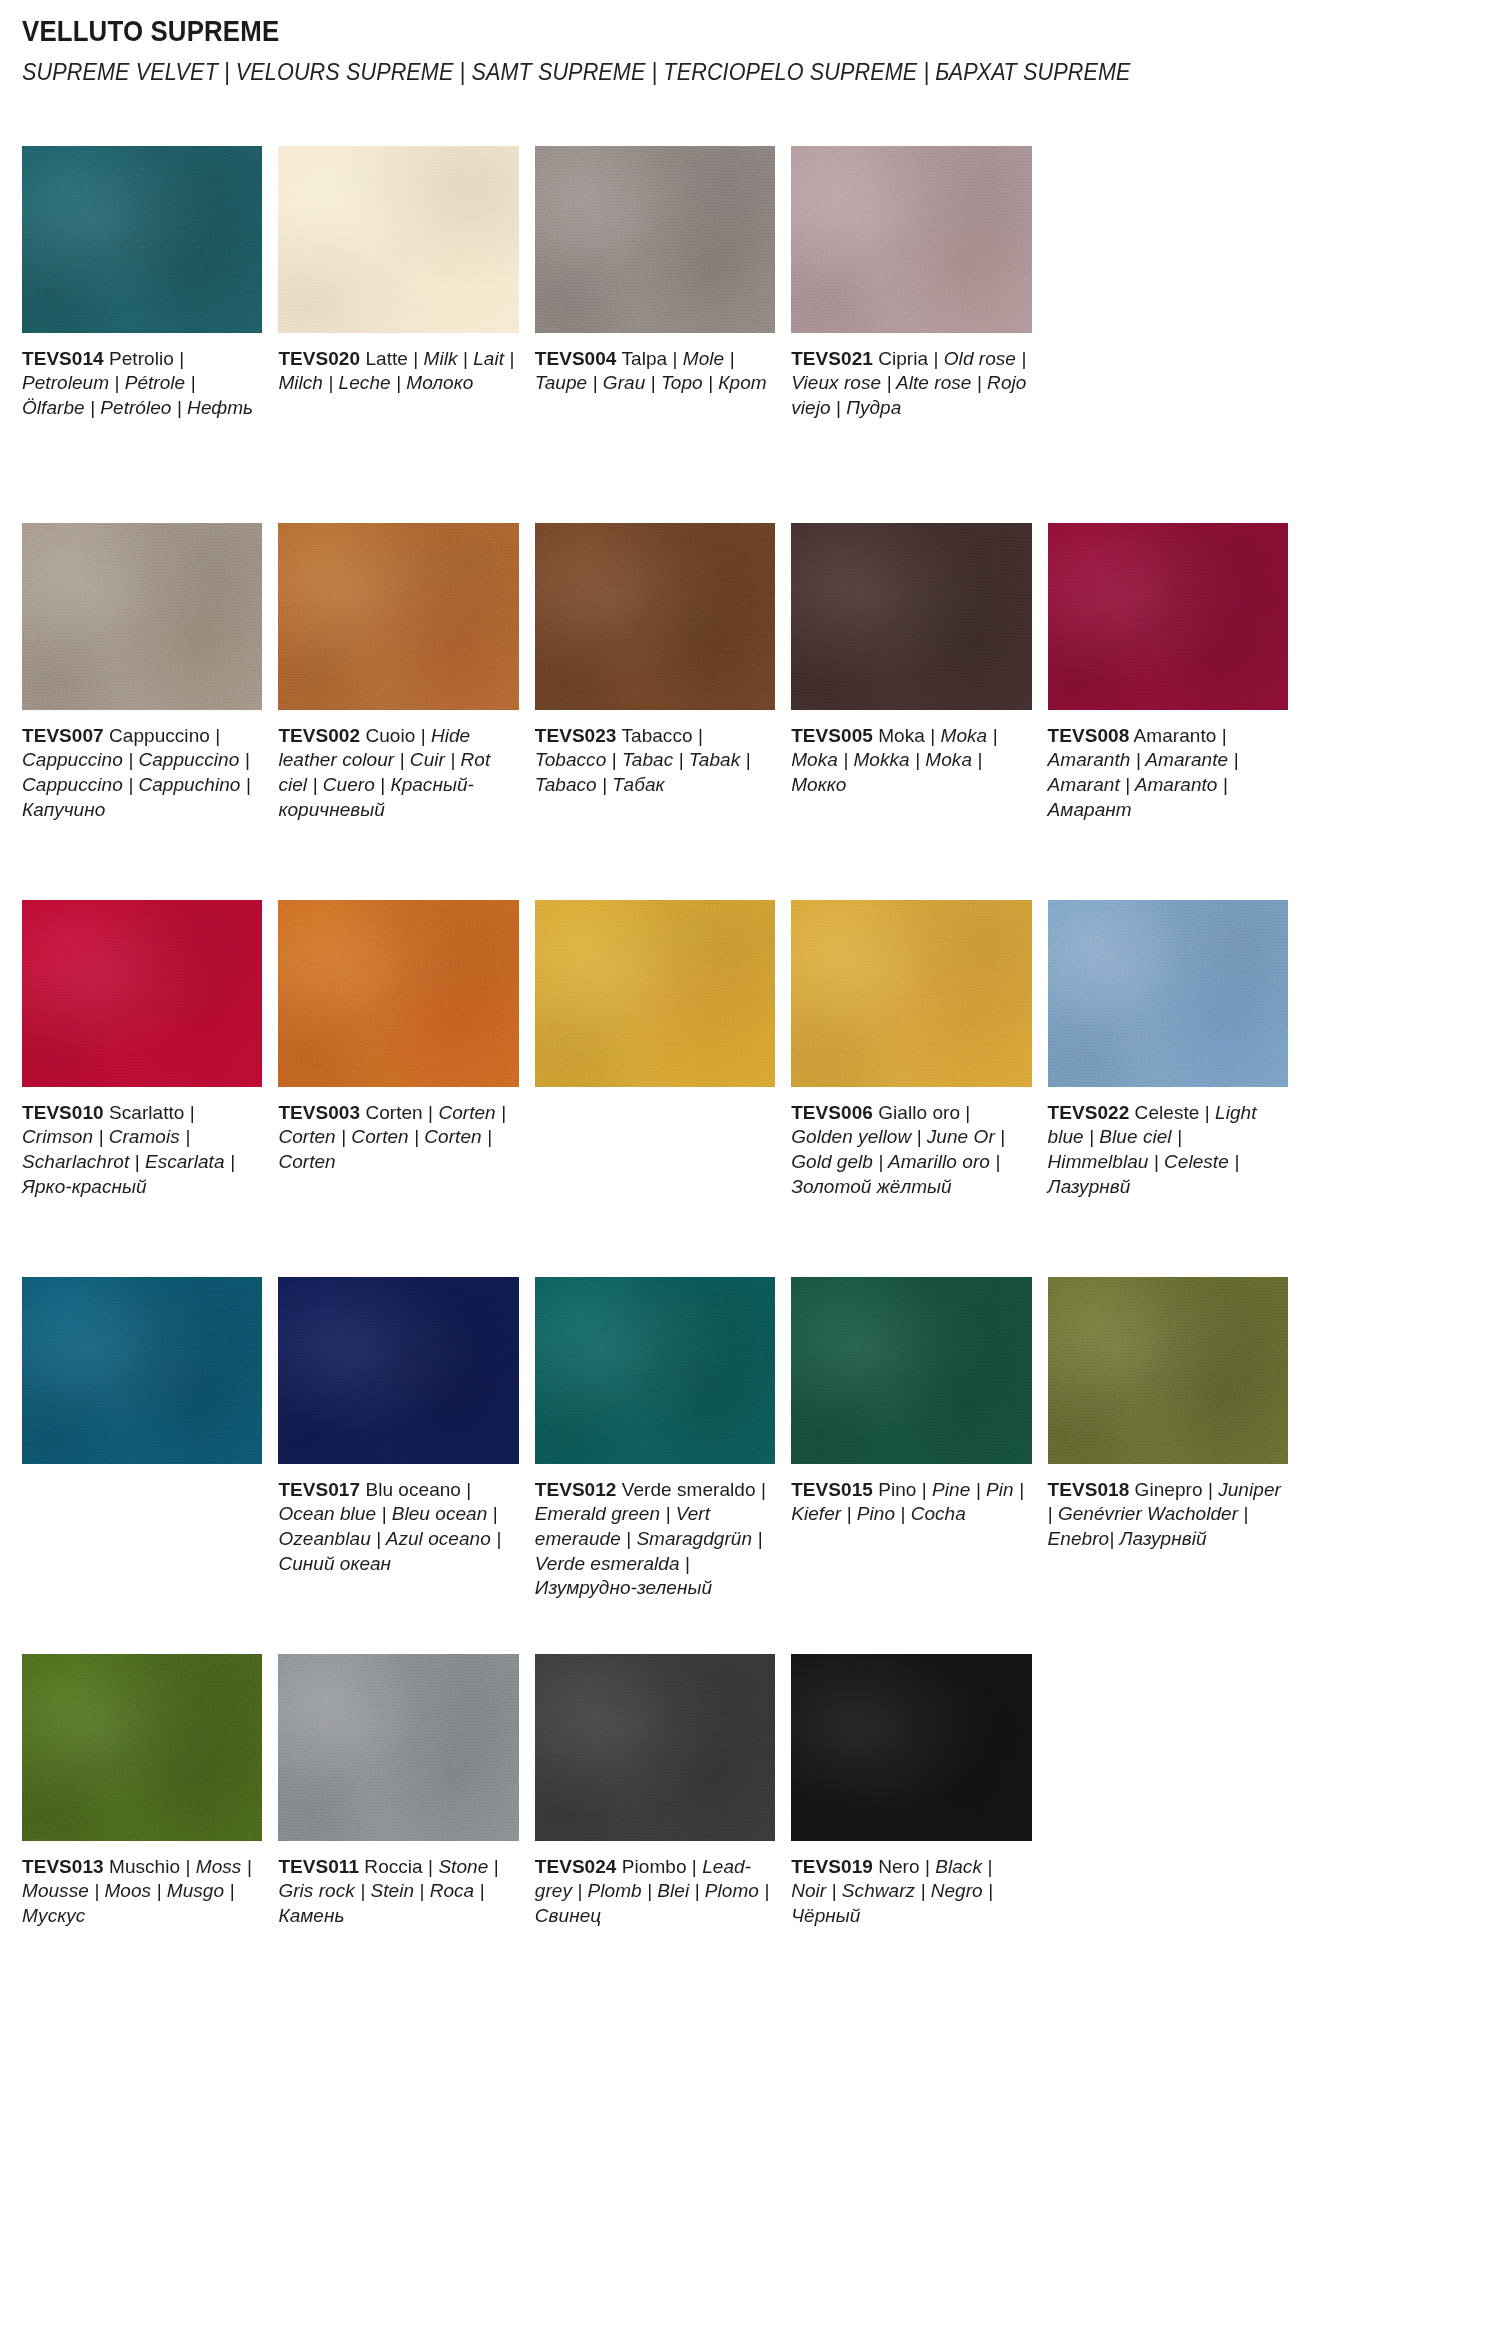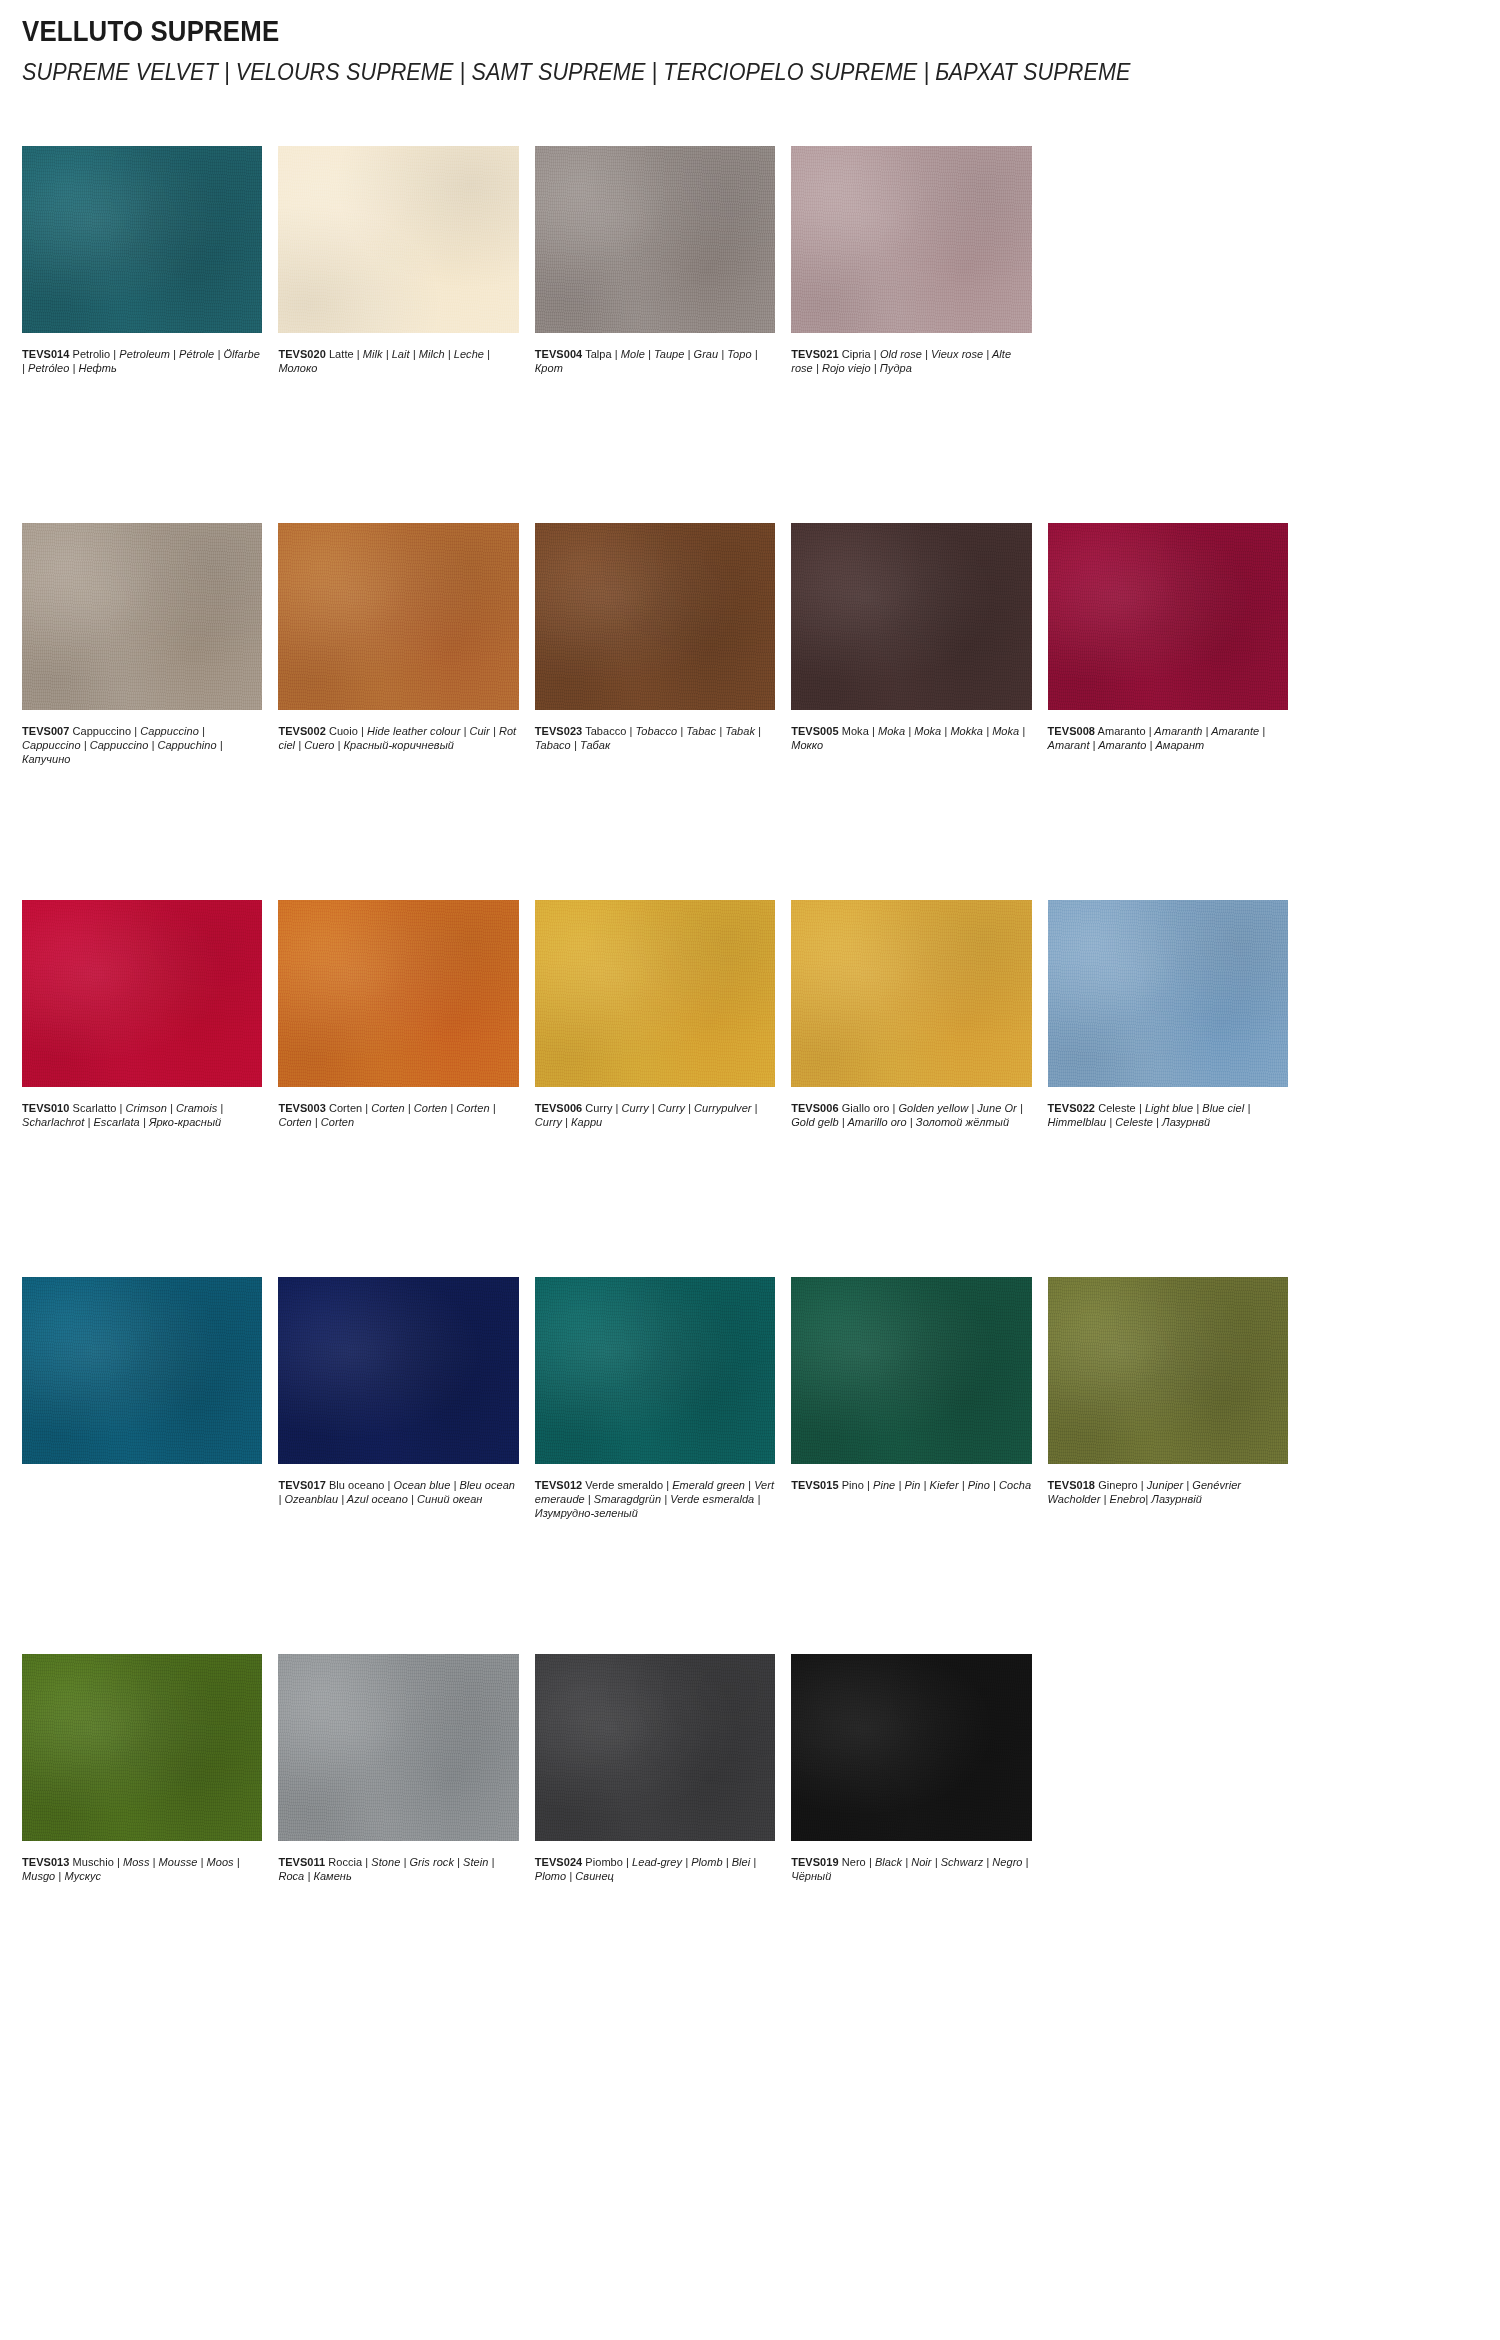--- a/index.html
+++ b/index.html
@@ -95,21 +95,21 @@
     inset: 0;
     background-image:
       radial-gradient(ellipse at 30% 40%, rgba(255,255,255,0.07), rgba(255,255,255,0) 55%),
       radial-gradient(ellipse at 80% 20%, rgba(0,0,0,0.08), rgba(0,0,0,0) 50%),
       radial-gradient(ellipse at 12% 85%, rgba(0,0,0,0.07), rgba(0,0,0,0) 45%);
     pointer-events: none;
   }
 
   .label {
     margin-top: 14px;
-    font-size: 11px;
+    font-size: 19px;
     line-height: 1.30;
     color: #1d1d1d;
     letter-spacing: 0.05px;
     min-height: 128px;
   }
 
   .label .code {
     font-weight: bold;
     font-style: normal;
   }
@@ -176,21 +176,20 @@
       <div class="swatch-cell">
         <div class="chip" style="background: rgb(189, 12, 51);"></div>
         <div class="label"><span class="code">TEVS010</span><span class="it-name"> Scarlatto |</span><span class="tr"> Crimson | Cramois | Scharlachrot | Escarlata | Ярко-красный</span></div>
       </div>
       <div class="swatch-cell">
         <div class="chip" style="background: rgb(205, 108, 36);"></div>
         <div class="label"><span class="code">TEVS003</span><span class="it-name"> Corten |</span><span class="tr"> Corten | Corten | Corten | Corten | Corten</span></div>
       </div>
       <div class="swatch-cell">
         <div class="chip" style="background: rgb(216, 168, 53);"></div>
-        <div class="label"><span class="code">TEVS006</span><span class="it-name"> Curry |</span><span class="tr"> Curry | Curry | Currypulver | Curry | Карри</span></div>
       </div>
       <div class="swatch-cell">
         <div class="chip" style="background: rgb(217, 167, 59);"></div>
         <div class="label"><span class="code">TEVS006</span><span class="it-name"> Giallo oro |</span><span class="tr"> Golden yellow | June Or | Gold gelb | Amarillo oro | Золотой жёлтый</span></div>
       </div>
       <div class="swatch-cell">
         <div class="chip" style="background: rgb(126, 163, 196);"></div>
         <div class="label"><span class="code">TEVS022</span><span class="it-name"> Celeste |</span><span class="tr"> Light blue | Blue ciel | Himmelblau | Celeste | Лазурнвй</span></div>
       </div>
       <div class="row-spacer"></div>

